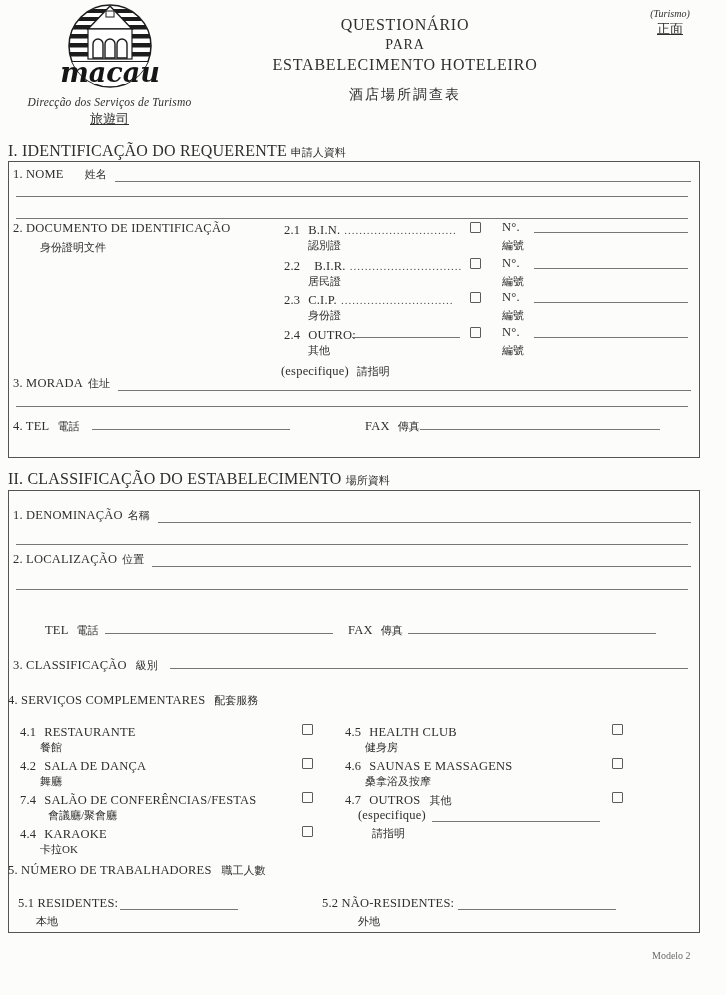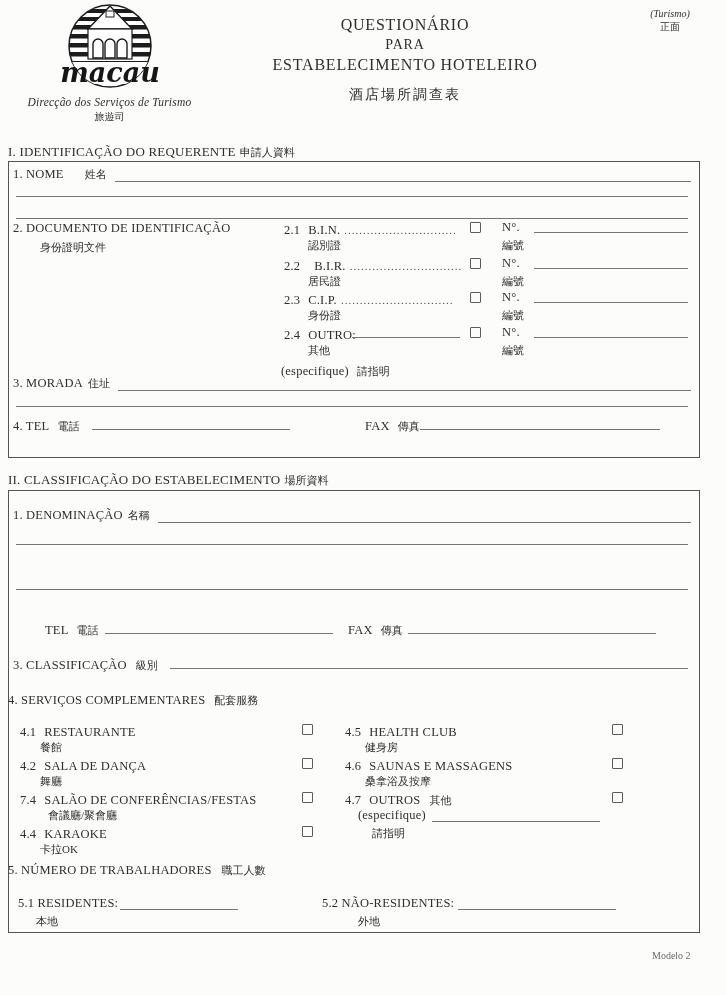--- a/index.html
+++ b/index.html
@@ -6,33 +6,33 @@
   html,body { background:#e8e8e6; }
   body { font-family:"Liberation Serif","DejaVu Serif",serif; color:#2e2e2e; }
   #page {
     position:relative; width:726px; height:995px; margin:0 auto;
     background:#fcfcfa; overflow:hidden;
     -webkit-font-smoothing:antialiased;
   }
   .abs { position:absolute; }
   .lbl { font-size:12.5px; letter-spacing:.2px; white-space:nowrap; }
   .zh  { font-size:11px; white-space:nowrap; }
-  .zh-sm { font-size:10px; }
+  .zh-sm { font-size:13px;text-decoration:underline; }
   .italic { font-style:italic; }
   .small { font-size:10px; }
   .row { position:absolute; display:flex; align-items:flex-end; }
   .fill-line { border-bottom:1px solid #767672; flex:1; height:2px; margin-left:8px; }
   .wline { position:absolute; border-bottom:1px solid #767672; height:2px; }
   .box { position:absolute; border:1px solid #555550; }
   .cb { position:absolute; width:11px; height:11px; border:1.2px solid #5c5c58; background:transparent; border-radius:1px; }
   .dots { letter-spacing:1px; color:#4a4a46; font-size:11px; }
   .title-l1 { font-size:16px; letter-spacing:.8px; }
   .title-l2 { font-size:14px; letter-spacing:.8px; }
   .title-zh { font-size:14px; letter-spacing:2px; }
-  .sec-head { font-size:13px; letter-spacing:.2px; white-space:nowrap; }
+  .sec-head { font-size:16px; letter-spacing:.2px; white-space:nowrap; }
   .caption { font-size:11.5px; font-style:italic; letter-spacing:.2px; }
   .center { text-align:center; }
   .gray { color:#6a6a66; }
   svg text { user-select:none; }
 </style>
 </head>
 <body>
 
 <div id="page">
 
@@ -175,20 +175,25 @@
 
   <div class="box" style="left:8px; top:490px; width:692px; height:443px;"></div>
 
   <div class="row" style="left:13px; top:508px; width:678px;">
     <span class="lbl">1. DENOMINAÇÃO</span>
     <span class="zh" style="margin-left:5px;">名稱</span>
     <span class="fill-line"></span>
   </div>
   <div class="wline" style="left:16px; top:543px; width:672px;"></div>
 
+  <div class="row" style="left:13px; top:552px; width:678px;">
+    <span class="lbl">2. LOCALIZAÇÃO</span>
+    <span class="zh" style="margin-left:5px;">位置</span>
+    <span class="fill-line"></span>
+  </div>
   <div class="wline" style="left:16px; top:588px; width:672px;"></div>
 
   <div class="abs" style="left:45px; top:620px;">
     <span class="lbl">TEL</span>
     <span class="zh" style="margin-left:4px;">電話</span>
   </div>
   <div class="wline" style="left:105px; top:632px; width:228px;"></div>
   <div class="abs" style="left:348px; top:620px;">
     <span class="lbl">FAX</span>
     <span class="zh" style="margin-left:4px;">傳真</span>

